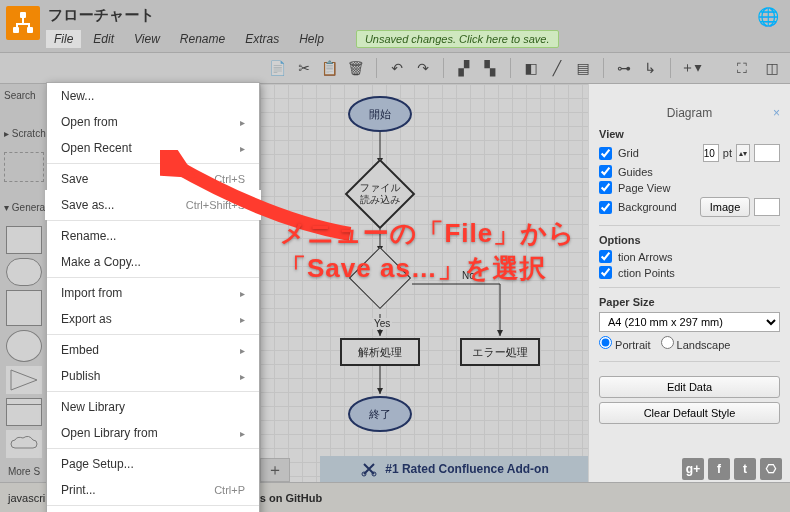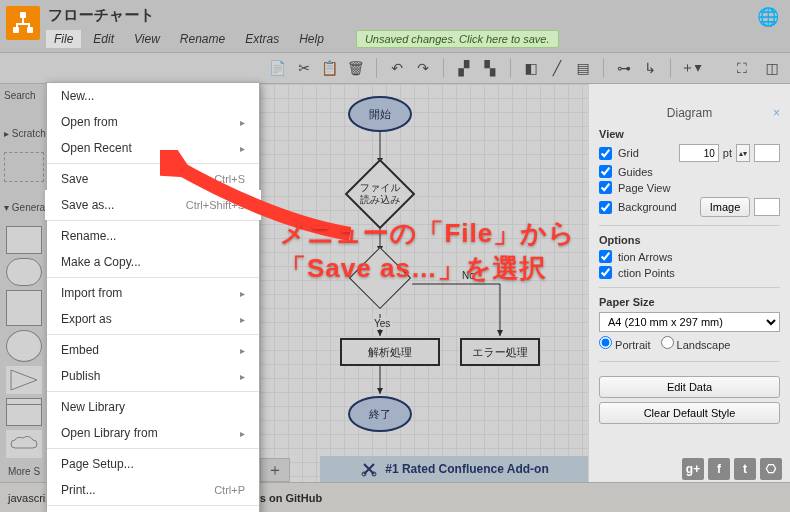--- a/index.html
+++ b/index.html
@@ -43,21 +43,21 @@
   .diamond span { transform: rotate(-45deg); font-size: 10px; text-align: center; line-height: 1.2; }
   .procbox { position: absolute; border: 2px solid #333; background: #fff; display:flex; align-items:center; justify-content:center; font-size: 11px; }
   .edge-label { position: absolute; font-size: 10px; background: #fff; padding: 0 2px; }
   
   .rightpanel { position: absolute; top: 84px; right: 0; width: 202px; bottom: 30px; background: #e8e8e8; border-left: 1px solid #ccc; z-index: 6; padding: 22px 10px; font-size: 11px; }
   .rightpanel h3 { font-size: 12px; font-weight: normal; color: #555; text-align: center; margin-bottom: 4px; position: relative; }
   .rp-close { position: absolute; right: 0; top: 0; color: #7aa7d6; font-size: 12px; }
   .rp-section { font-weight: bold; margin: 8px 0 4px; color: #333; font-size: 11px; }
   .rp-row { display: flex; align-items: center; gap: 4px; margin: 3px 0; }
   .rp-row input[type=checkbox] { margin-right: 2px; }
-  .rp-input { width: 40px; height: 18px; border: 1px solid #aaa; background: #fff; font-size: 10px; text-align: right; padding-right: 3px; }
+  .rp-input { width: 16px; height: 18px; border: 1px solid #aaa; background: #fff; font-size: 10px; text-align: right; padding-right: 3px; }
   .rp-spin { width: 14px; height: 18px; border: 1px solid #aaa; background: #f4f4f4; font-size: 8px; display:flex; align-items:center; justify-content:center; }
   .rp-swatch { width: 26px; height: 18px; border: 1px solid #aaa; background: #fff; }
   .rp-btn { width: 100%; height: 22px; border: 1px solid #aaa; background: linear-gradient(#fafafa,#e8e8e8); border-radius: 3px; font-size: 11px; margin-top: 4px; }
   .rp-select { width: 100%; height: 20px; border: 1px solid #aaa; background: #fff; font-size: 11px; padding: 0 4px; }
   .radio-row { display:flex; gap:10px; margin-top:4px; align-items:center; }
   
   .statusbar { position: absolute; bottom: 0; left: 0; right: 0; height: 30px; background: #efeee9; border-top: 1px solid #ccc; display:flex; align-items:center; font-size: 11px; padding: 0 8px; z-index: 3; }
   .add-tab { position: absolute; bottom: 30px; left: 260px; width: 30px; height: 24px; background: #e8e8e8; border: 1px solid #ccc; display:flex; align-items:center; justify-content:center; font-size: 16px; color: #666; z-index:3; }
   .promo { position: absolute; bottom: 30px; left: 320px; right: 200px; height: 26px; background: #d6e4f0; display:flex; align-items:center; justify-content:center; gap:8px; font-size: 12px; color: #2a3e75; font-weight: bold; z-index:3; }
   .social { position: absolute; bottom: 32px; right: 8px; display:flex; gap:4px; z-index:7; }
@@ -169,21 +169,21 @@
     </div>
   <div class="diamond" style="left:95px;top:85px;width:50px;height:50px;">
       <span style="white-space:pre;">ファイル
 読み込み</span>
     </div>
   <div class="diamond" style="left:98px;top:172px;width:44px;height:44px;border-width:1.5px;">
       <span></span>
     </div>
   <div class="edge-label" style="left:112px;top:234px;">Yes</div>
   <div class="edge-label" style="left:200px;top:186px;">No</div>
-  <div class="procbox" style="left:80px;top:254px;width:100px;height:28px;">
+  <div class="procbox" style="left:80px;top:254px;width:80px;height:28px;">
       <span>解析処理</span>
     </div>
   <div class="procbox" style="left:200px;top:254px;width:80px;height:28px;">
       <span>エラー処理</span>
     </div>
   <div class="ellipse" style="left:88px;top:312px;width:64px;height:36px;justify-content:center;">
       <span>終了</span>
     </div>
 </div>
 

